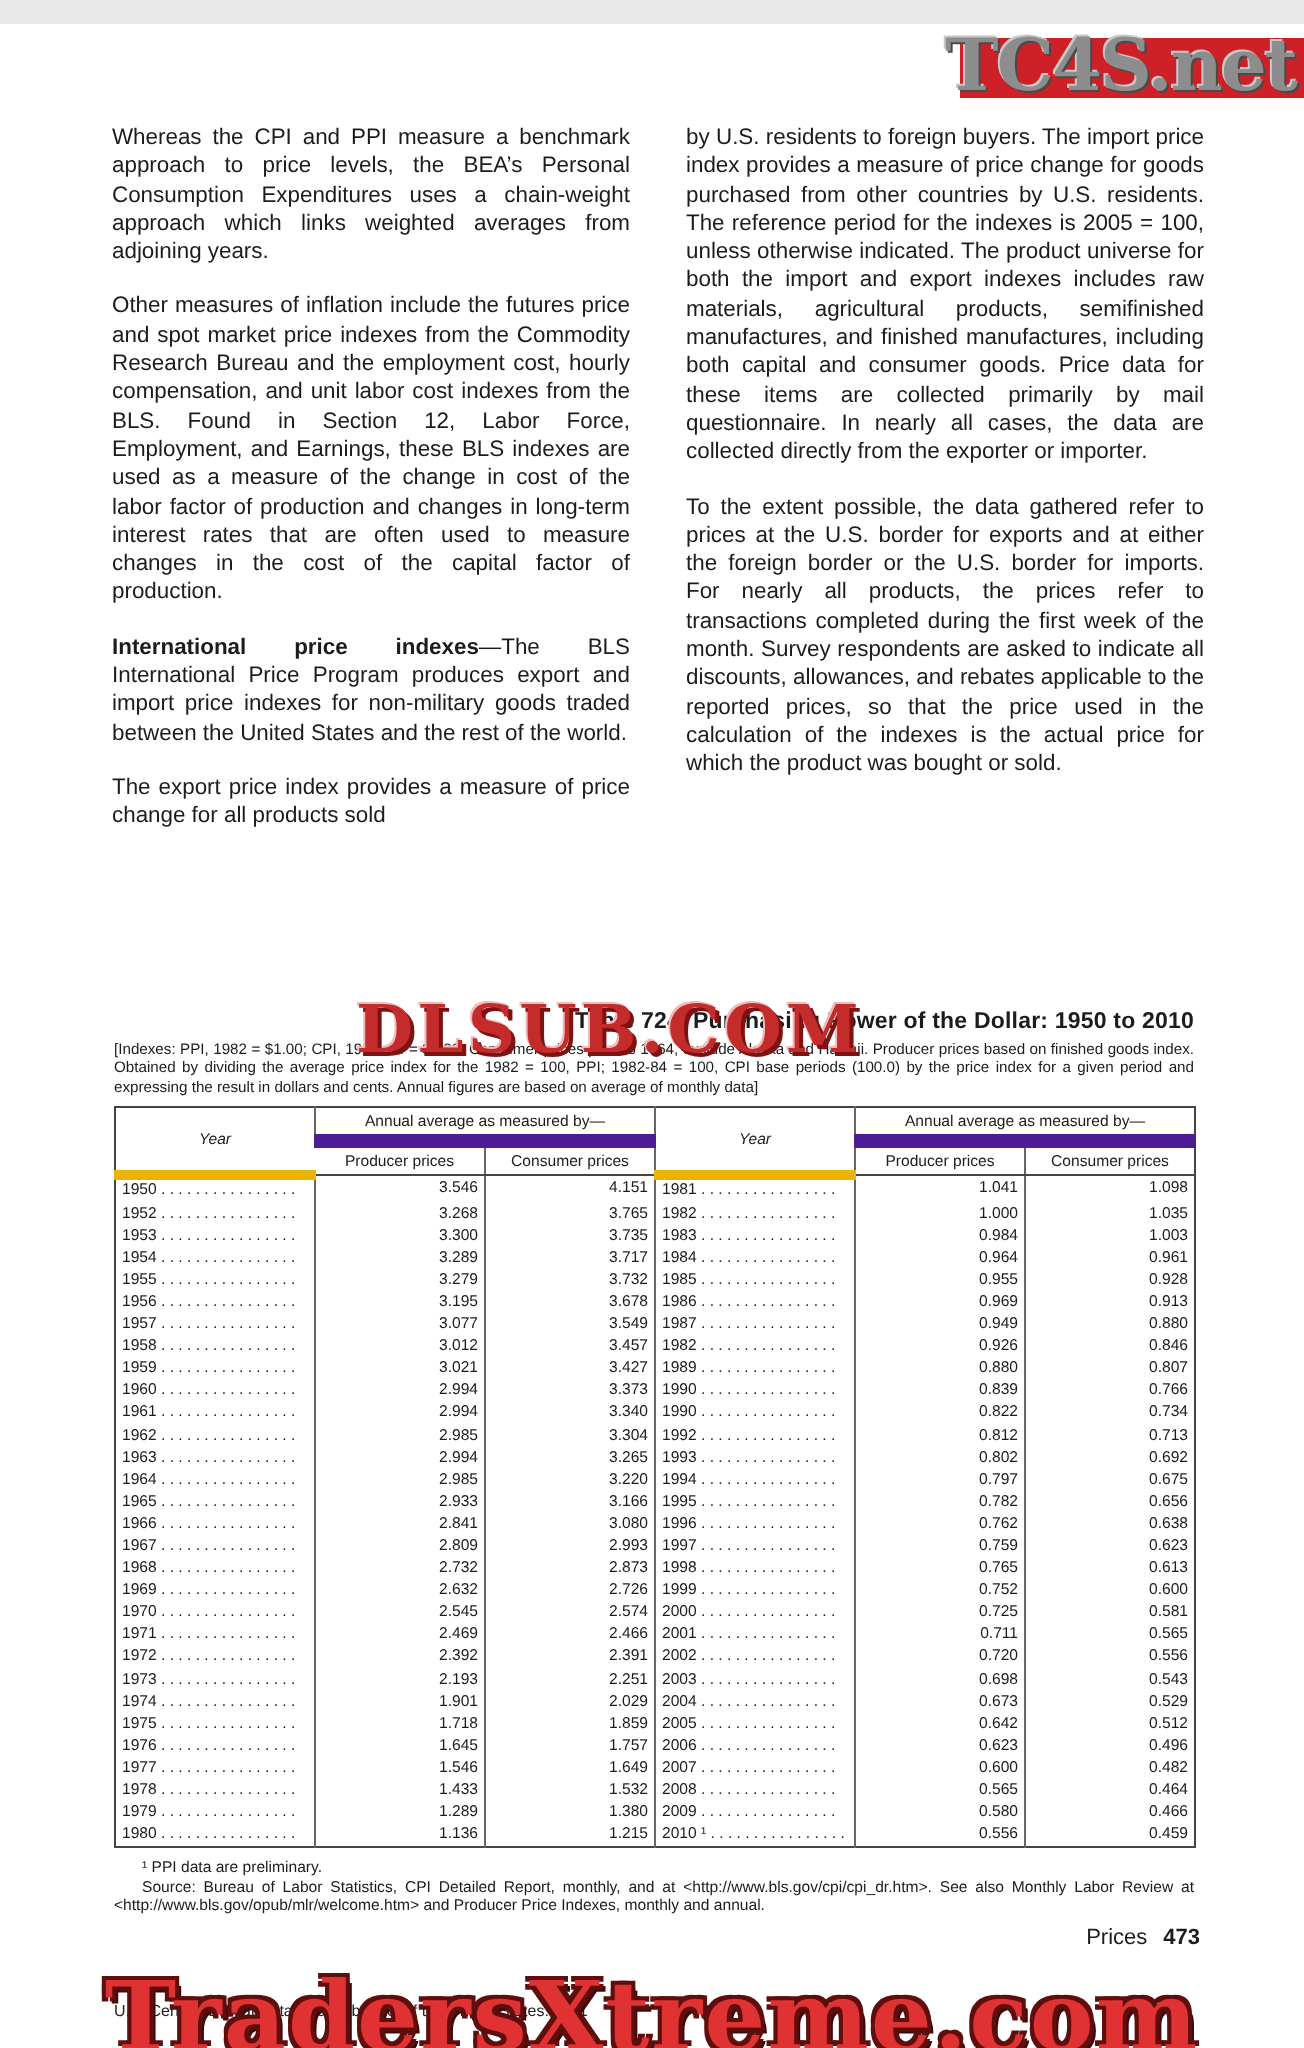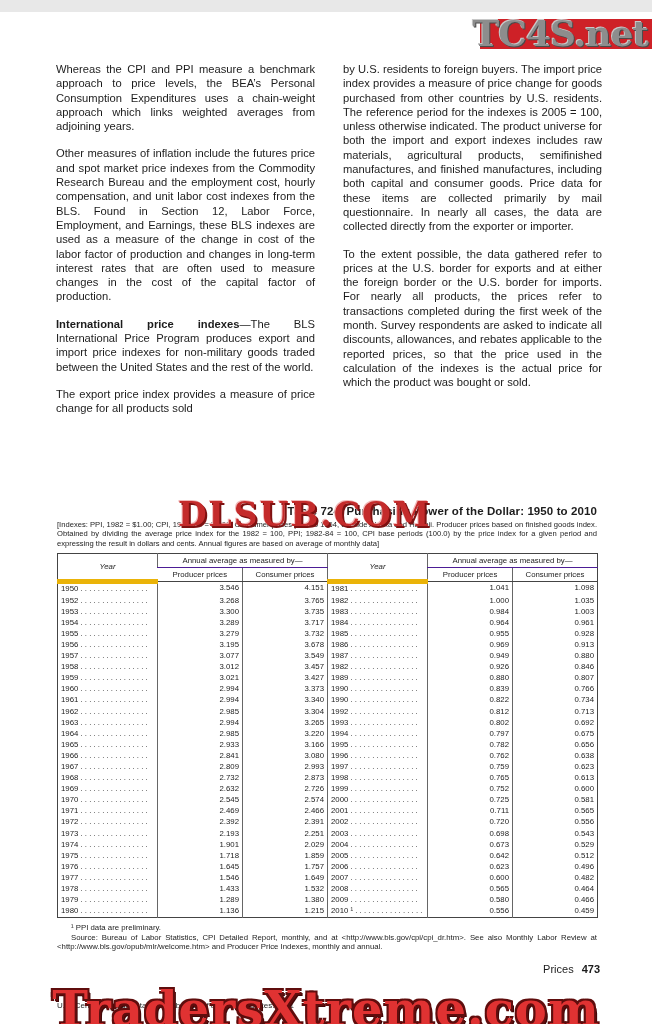--- a/index.html
+++ b/index.html
@@ -25,21 +25,21 @@
 
   table.data { width:100%; border-collapse:collapse; margin-top:5px; table-layout:fixed;
                border:1px solid #444; font-size:7.8px; }
   table.data th {
     font-weight:normal; text-align:center; vertical-align:middle;
     padding:2px 2px; font-size:7.8px; line-height:9px;
   }
   table.data th, table.data td { border-left:1px solid #666; }
   table.data th:first-child, table.data td:first-child { border-left:none; }
   thead tr.sub th { border-bottom:1px solid #444; }
-  th.th-group { border-bottom:1px solid #4c1d95; }
+  th.th-group { border-bottom:7px solid #4c1d95; }
   th.th-year  { border-bottom:5px solid #eab308;font-style:italic; }
   table.data td { padding:0.6px 3px; line-height:9.9px; }
   td.year { text-align:left; white-space:nowrap; overflow:hidden; padding-left:5px; }
   td.num  { text-align:right; padding-right:16px; }
 
   .footnote { font-size:7.8px; margin-top:5px; padding-left:14px; }
   .source   { font-size:7.8px; line-height:9.6px; margin-top:1px; text-indent:14px; text-align:justify; }
 
   
   .prices-line { position:absolute; top:951px; right:52px; font-size:11px; }

